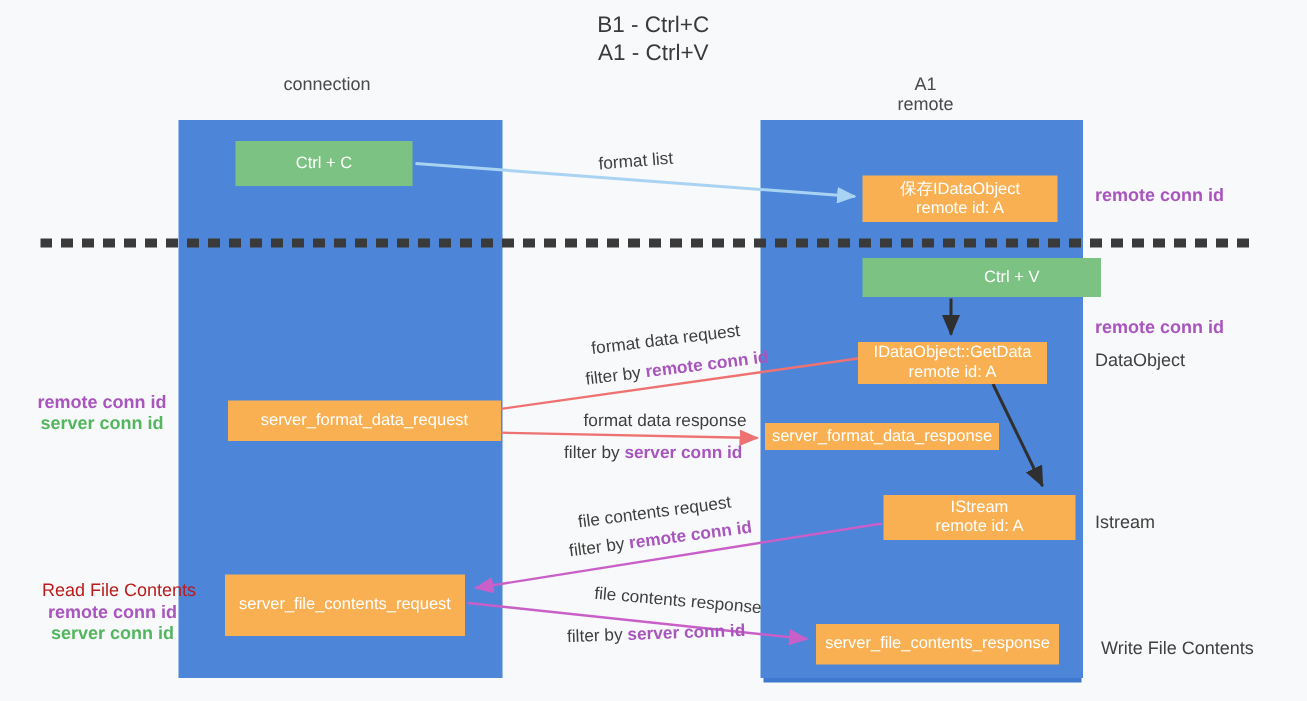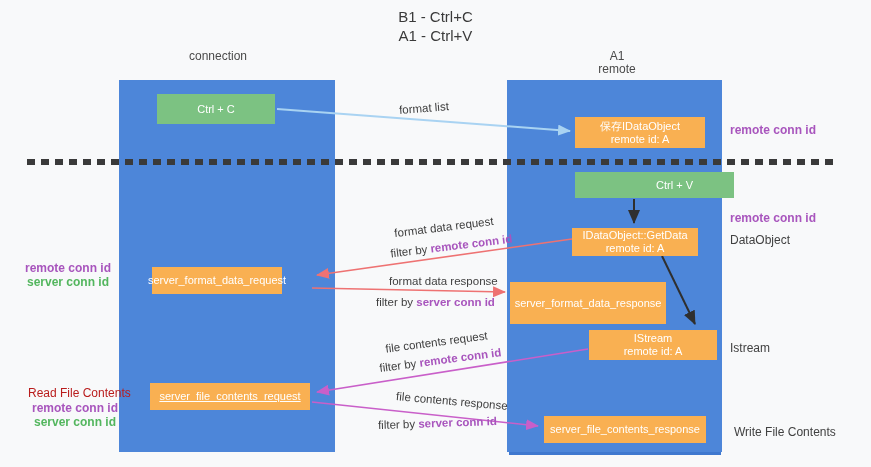--- a/index.html
+++ b/index.html
@@ -99,34 +99,34 @@
 
   <div class="node green" style="left:575px; top:172px; width:119px; height:26px;padding-left:40px;">
     <div>Ctrl + V</div>
   </div>
 
   <div class="node orange" style="left:572px; top:228px; width:126px; height:28px;">
     <div>IDataObject::GetData</div>
     <div>remote id: A</div>
   </div>
 
-  <div class="node orange" style="left:152px; top:267px; width:130px; height:27px;">
+  <div class="node orange" style="left:152px; top:267px; width:182px; height:27px;">
     <div>server_format_data_request</div>
   </div>
 
-  <div class="node orange" style="left:510px; top:282px; width:156px; height:42px;">
+  <div class="node orange" style="left:510px; top:282px; width:156px; height:18px;">
     <div>server_format_data_response</div>
   </div>
 
   <div class="node orange" style="left:589px; top:330px; width:128px; height:30px;">
     <div>IStream</div>
     <div>remote id: A</div>
   </div>
 
-  <div class="node orange" style="left:150px; top:383px; width:160px; height:27px;text-decoration:underline;">
+  <div class="node orange" style="left:150px; top:383px; width:160px; height:41px;">
     <div>server_file_contents_request</div>
   </div>
 
   <div class="node orange" style="left:544px; top:416px; width:162px; height:27px;">
     <div>server_file_contents_response</div>
   </div>
 
   <div class="lbl rot-n4" style="left:399px; top:102px;">format list</div>
 
   <div class="lbl rot-n7" style="left:394px; top:221px;">format data request</div>

